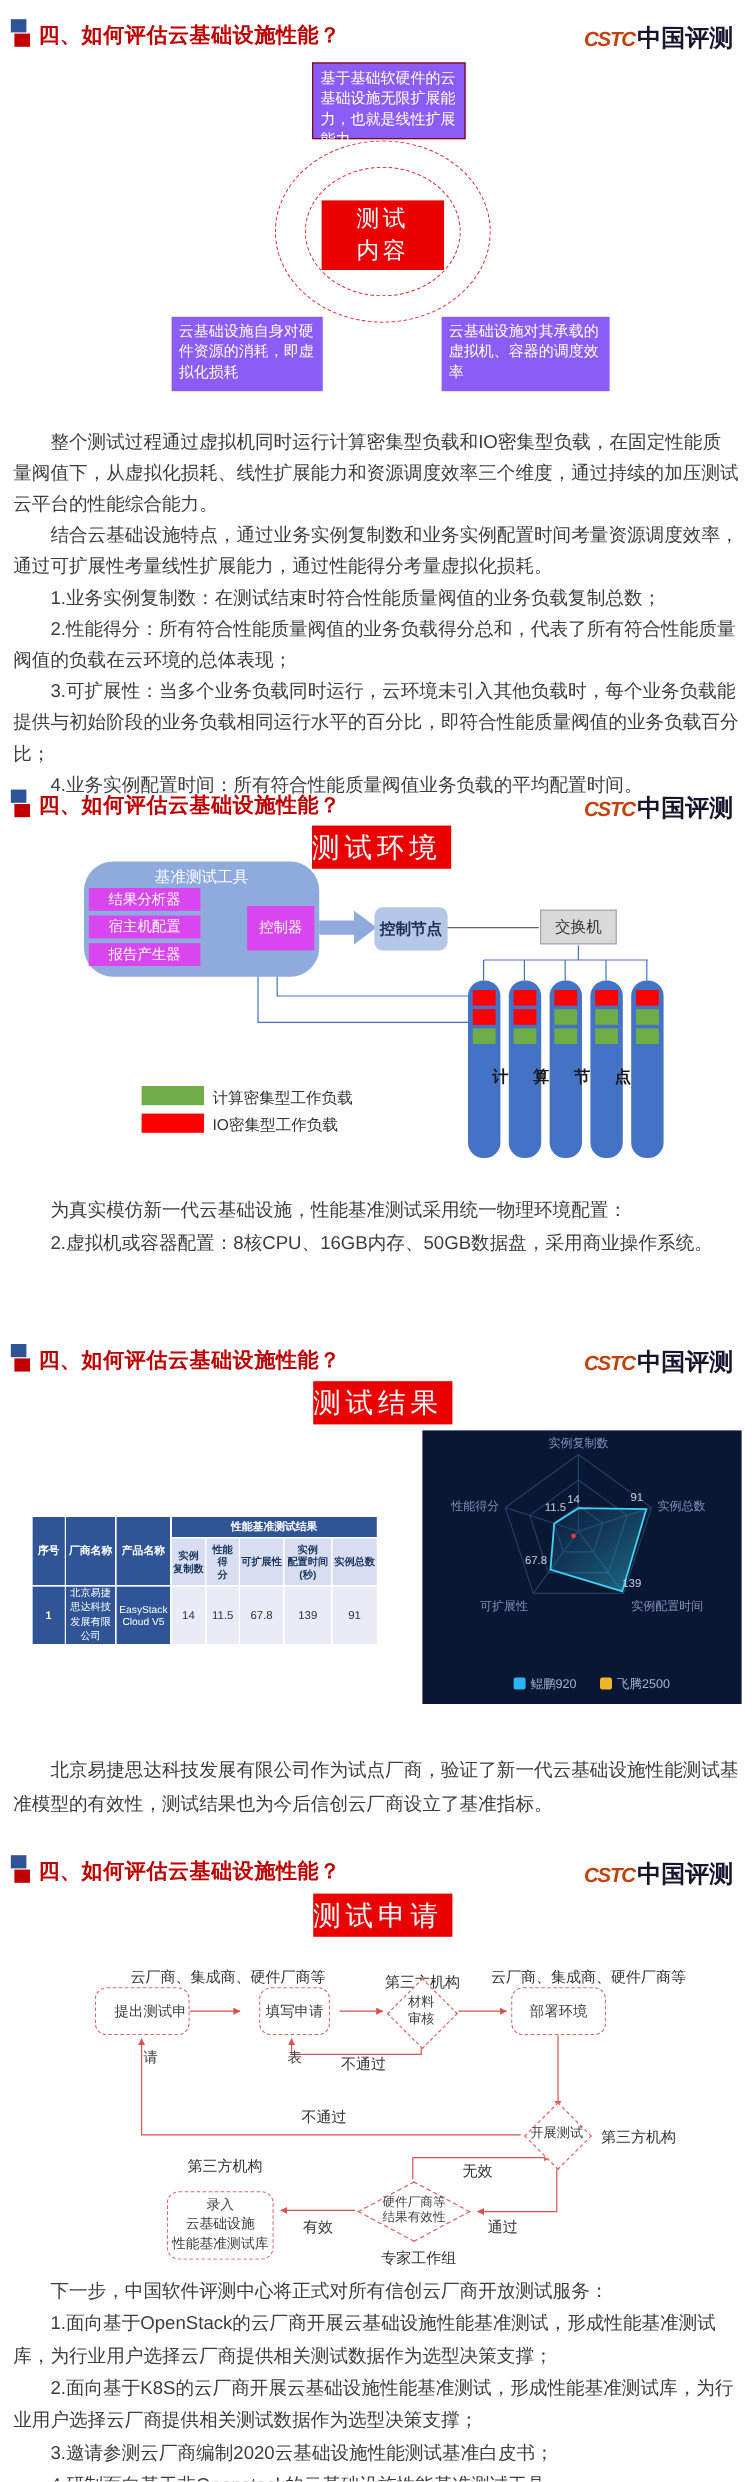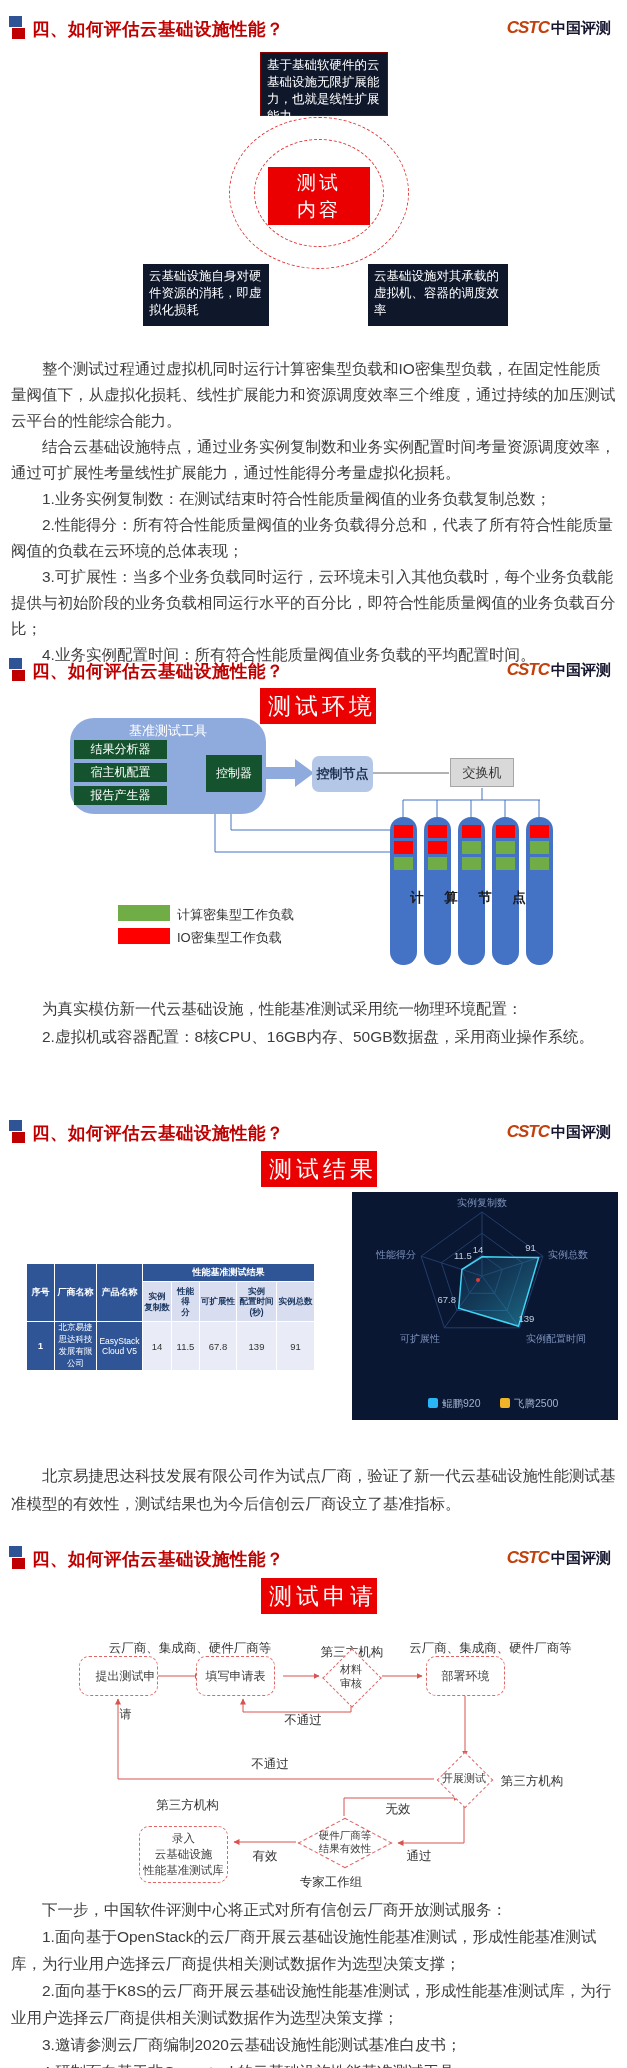--- a/index.html
+++ b/index.html
@@ -7,37 +7,37 @@
           font-family:"Liberation Sans","DejaVu Sans",sans-serif; }
   .abs { position:absolute; }
   
   .sec-header { position:absolute; left:0; width:627px; height:34px; }
   .hdr-icon { position:absolute; left:9px; top:2px; width:18px; height:26px; }
   .hdr-icon .sq-blue { position:absolute; left:0; top:0; width:13px; height:11px; background:#2e5496; }
   .hdr-icon .sq-red  { position:absolute; left:3px; top:12px; width:13px; height:11px; background:#c00000; }
   .hdr-title { position:absolute; left:32px; top:3px; font-size:17.5px; font-weight:bold; color:#c00000; letter-spacing:0.5px; }
   .hdr-logo { position:absolute; right:16px; top:4px; white-space:nowrap; }
   .logo-cstc { font-size:17px; font-weight:900; font-style:italic; color:#c2410c; letter-spacing:-1px; }
-  .logo-cn { font-size:15px; font-weight:bold; color:#15152e; margin-left:2px; }
+  .logo-cn { font-size:20px; font-weight:bold; color:#15152e; margin-left:2px; }
   
   .red-label { position:absolute; background:#ea0000; color:#fff; font-size:23px; letter-spacing:4px;
-               text-align:right; line-height:36px; height:36px; }
-  .red-box { position:absolute; background:#0f172a; color:#fff; font-size:12.5px; line-height:1.35; padding:4px 6px; box-sizing:border-box; }
+               text-align:left; line-height:36px; height:36px; }
+  .red-box { position:absolute; background:#8b5cf6; color:#fff; font-size:12.5px; line-height:1.35; padding:4px 6px; box-sizing:border-box; }
   .center-box { position:absolute; background:#ea0000; color:#fff; font-size:19px; letter-spacing:3px;
                 text-align:center; line-height:1.4; padding-top:3px; box-sizing:border-box; white-space:pre-line; }
   .dash-ellipse { position:absolute; border:1.5px dashed #e23b3b; border-radius:50%; }
   
   .body-text { position:absolute; left:11px; width:605px; font-size:15.5px; color:#3d3d3d; }
   .body-text p { margin:0; text-indent:2em; }
   .lh26 p { line-height:26px; } .lh28 p { line-height:28px; } .lh27 p { line-height:27px; }
   .pre { white-space:pre-line; }
   
   .tool-container { position:absolute; left:70px; top:718px; width:196px; height:96px; background:#8faadc; border-radius:24px; }
   .tool-title { position:absolute; left:70px; top:722px; width:196px; text-align:center; color:#fff; font-size:13px; }
-  .orange-box { position:absolute; background:#14532d; color:#fff; font-size:12px; text-align:center; }
+  .orange-box { position:absolute; background:#d946ef; color:#fff; font-size:12px; text-align:center; }
   .an-box { left:74px; width:93px; height:19px; line-height:19px; }
   .node-pill { position:absolute; top:817px; width:27px; height:148px; background:#4472c4; border-radius:13px; }
   .seg { position:absolute; left:4px; width:19px; height:13px; }
   .compute-char { position:absolute; top:889px; width:16px; text-align:center; font-size:13.5px; font-weight:bold; color:#1a1a1a; }
   .lg-swatch { position:absolute; width:52px; height:16px; }
   .lg-label { position:absolute; font-size:13px; color:#333; }
   
   .perf-table { position:absolute; left:26px; top:1263px; border-collapse:collapse; table-layout:fixed; width:289px; }
   .perf-table td { border:1px solid #fff; text-align:center; vertical-align:middle; padding:0 1px; overflow:hidden; }
   .th-blue { background:#2f5597; color:#fff; font-weight:bold; font-size:9px; }
@@ -285,21 +285,21 @@
     <polyline points="464,171 464,213 398,213" fill="none" stroke="#d9534f" stroke-width="1" marker-end="url(#arr)"></polyline>
     <polyline points="344,186 344,168 459,168" fill="none" stroke="#d9534f" stroke-width="1" marker-end="url(#arr)"></polyline>
     <line x1="296" y1="212" x2="234" y2="212" stroke="#d9534f" stroke-width="1" marker-end="url(#arr)"></line>
   </svg>
 
   <div class="flow-label" style="left:90px; top:1640px; width:200px;">云厂商、集成商、硬件厂商等</div>
   <div class="flow-label" style="left:320px; top:1644px; width:64px;">第三方机构</div>
   <div class="flow-label" style="left:388px; top:1640px; width:205px;">云厂商、集成商、硬件厂商等</div>
 
   <div class="flow-box" style="left:79px; top:1656px; width:79px; height:40px; line-height:38px;padding-left:14px;">提出测试申请</div>
-  <div class="flow-box" style="left:196px; top:1656px; width:79px; height:40px; line-height:38px;">填写申请表</div>
+  <div class="flow-box" style="left:216px; top:1656px; width:59px; height:40px; line-height:38px;">填写申请表</div>
   <div class="diamond" style="left:331px; top:1657px; width:40px; height:40px; transform:rotate(45deg);"></div>
   <div class="d-text" style="left:322px; top:1663px; width:58px;">材料
 审核</div>
   <div class="flow-box" style="left:426px; top:1656px; width:79px; height:40px; line-height:38px;">部署环境</div>
 
   <div class="flow-label" style="left:281px; top:1712px; width:44px;">不通过</div>
   <div class="flow-label" style="left:248px; top:1756px; width:44px;">不通过</div>
 
   <div class="diamond" style="left:445px; top:1760px; width:38px; height:38px; transform:rotate(45deg);"></div>
   <div class="d-text" style="left:434px; top:1772px; width:60px;">开展测试</div>
@@ -310,21 +310,21 @@
   <div class="flow-label" style="left:250px; top:1848px; width:30px;">有效</div>
 
   <div class="flow-label" style="left:150px; top:1797px; width:75px;">第三方机构</div>
   <div class="flow-box pre" style="left:139px; top:1814px; width:89px; height:57px; font-size:11.5px; line-height:1.4; padding-top:3px;margin-top:12px;">录入
 云基础设施
 性能基准测试库</div>
 
   <div class="diamond" style="left:324px; top:1822px; width:40px; height:40px; transform:scale(1.6,0.85) rotate(45deg);"></div>
   <div class="d-text" style="left:305px; top:1829px; width:80px; font-size:10.5px;">硬件厂商等
 结果有效性</div>
-  <div class="flow-label" style="left:296px; top:1874px; width:70px;">专家工作组</div>
+  <div class="flow-label" style="left:314px; top:1874px; width:70px;">专家工作组</div>
 
   <div class="body-text lh27" style="top:1896px;">
       <p>下一步，中国软件评测中心将正式对所有信创云厂商开放测试服务：</p>
       <p>1.面向基于OpenStack的云厂商开展云基础设施性能基准测试，形成性能基准测试库，为行业用户选择云厂商提供相关测试数据作为选型决策支撑；</p>
       <p>2.面向基于K8S的云厂商开展云基础设施性能基准测试，形成性能基准测试库，为行业用户选择云厂商提供相关测试数据作为选型决策支撑；</p>
       <p>3.邀请参测云厂商编制2020云基础设施性能测试基准白皮书；</p>
       <p>4.研制面向基于非Openstack的云基础设施性能基准测试工具。</p>
     </div>
 
 </div>

